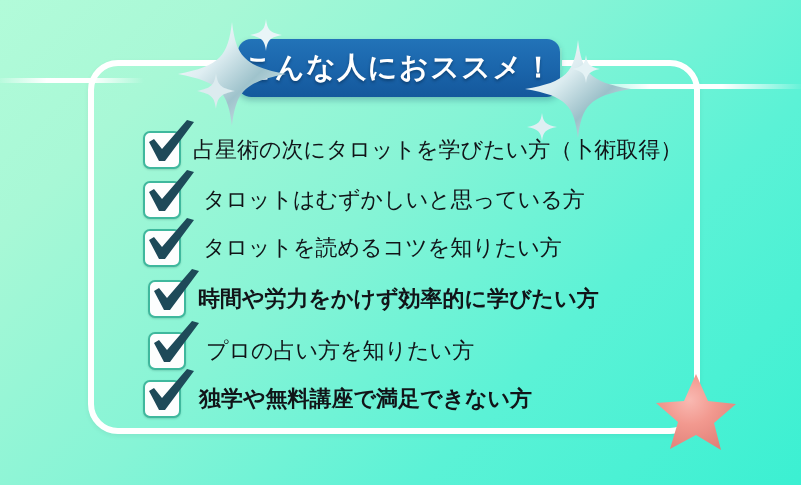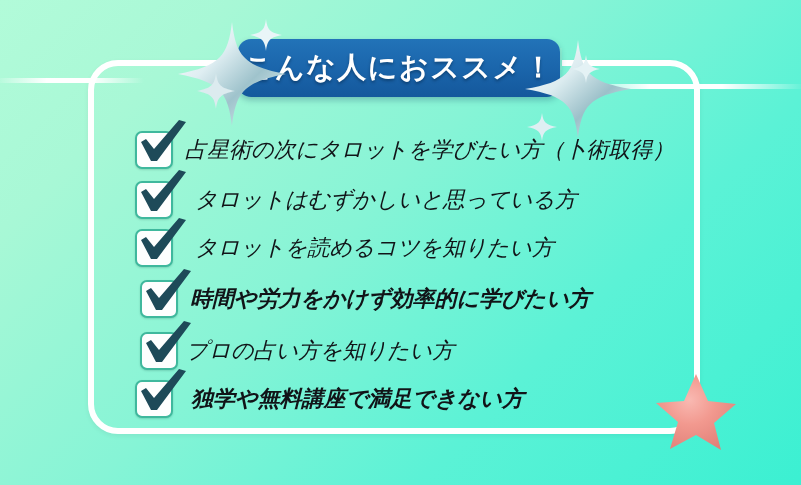--- a/index.html
+++ b/index.html
@@ -84,26 +84,25 @@
     position: absolute;
     height: 5px;
     background: linear-gradient(90deg, rgba(255,255,255,0) 0%, #ffffff 35%, #ffffff 65%, rgba(255,255,255,0) 100%);
     border-radius: 3px;
     z-index: 5;
   }
 
   
   #list {
     position: absolute;
-    left: 0;
+    left: 8px;
     top: 0;
     width: 649px;
     height: 485px;
     z-index: 4;
-    font-style: italic;
   }
   .row {
     position: absolute;
     display: flex;
     align-items: center;
   }
   .cbox {
     position: relative;
     width: 34px;
     height: 34px;
@@ -228,21 +227,21 @@
       </span>
       <span class="row-label bold">時間や労力をかけず効率的に学びたい方</span>
     </div>
 
     <div class="row" style="left:140px; top:332px;">
       <span class="cbox">
         <svg width="56" height="52" viewBox="0 0 56 52">
           <path d="M7 22 L17 41 L23 41 L52 2 L45 0 L20 29 L12 19 Z" fill="#1e4a59"></path>
         </svg>
       </span>
-      <span class="row-label" style="margin-left:8px;">プロの占い方を知りたい方</span>
+      <span class="row-label" style="margin-left:20px;">プロの占い方を知りたい方</span>
     </div>
 
     <div class="row" style="left:135px; top:380px;text-align:center;">
       <span class="cbox">
         <svg width="56" height="52" viewBox="0 0 56 52">
           <path d="M7 22 L17 41 L23 41 L52 2 L45 0 L20 29 L12 19 Z" fill="#1e4a59"></path>
         </svg>
       </span>
       <span class="row-label bold" style="margin-left:18px;">独学や無料講座で満足できない方</span>
     </div>

